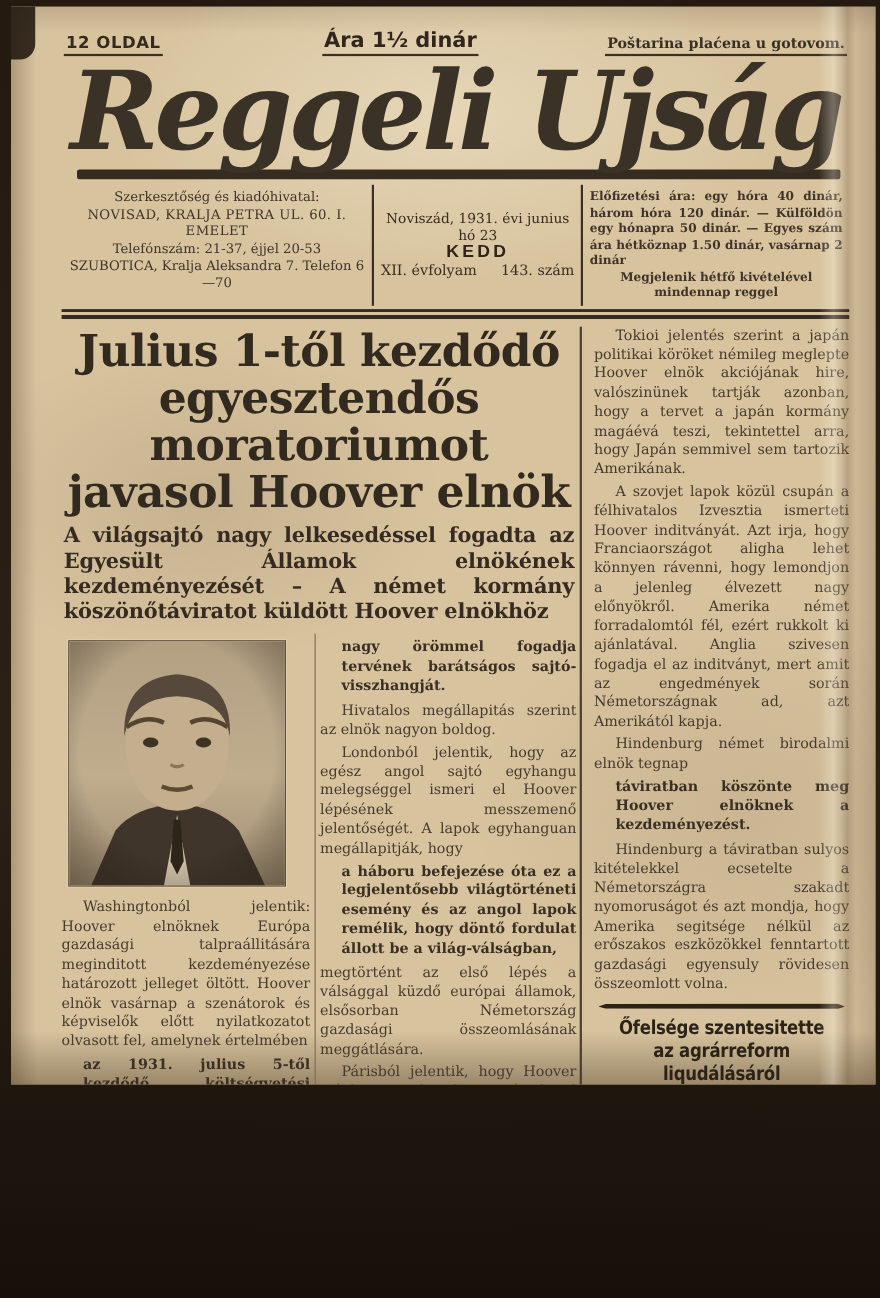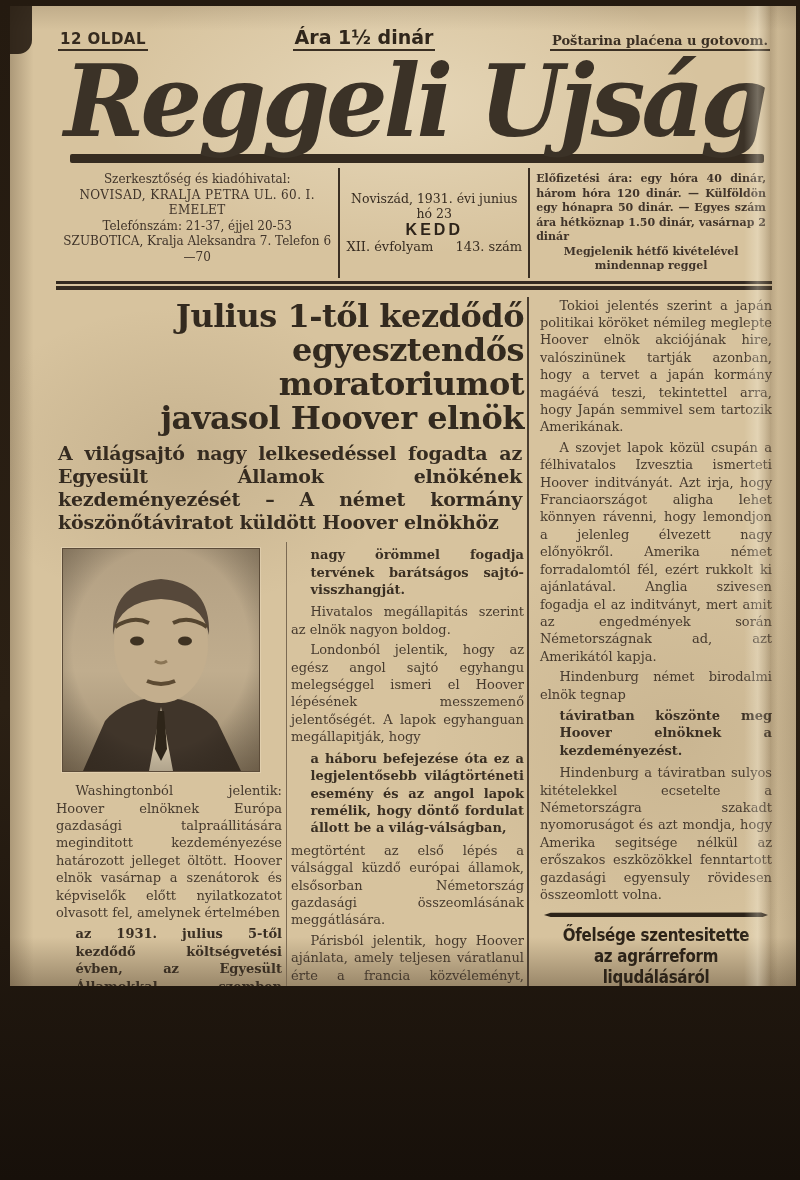--- a/index.html
+++ b/index.html
@@ -58,22 +58,22 @@
   .double-rule{height:9px;margin-top:3px;
     background:linear-gradient(180deg,#332a20 0 34%, transparent 34% 60%, #332a20 60% 100%);}
 
   
   .main{display:flex;margin-top:7px;}
   .lead{width:468px;}
   .vsep-main{width:2px;background:#4b3e30;margin:0 5px 0 3px;}
   .sidebar{width:238px;padding-left:6px;}
 
   .headline{
-    font-family:"DejaVu Serif",serif;font-weight:700;font-size:32px;line-height:1.07;
-    text-align:right;color:#332a1f;white-space:pre-line;margin:2px 0 6px 0;letter-spacing:-0.5px;
+    font-family:"DejaVu Serif",serif;font-weight:700;font-size:40px;line-height:1.07;
+    text-align:center;color:#332a1f;white-space:pre-line;margin:2px 0 6px 0;letter-spacing:-0.5px;
   }
   .subheadline{
     font-family:"DejaVu Serif",serif;font-weight:700;font-size:19px;line-height:1.22;
     text-align:justify;color:#352b20;margin:4px 2px 8px 2px;letter-spacing:-0.2px;
   }
   .lead-cols{display:flex;margin-top:2px;}
   .col1{width:226px;}
   .vsep-thin{width:1px;background:#7b6a53;margin:0 4px;}
   .col2{width:233px;}
 

